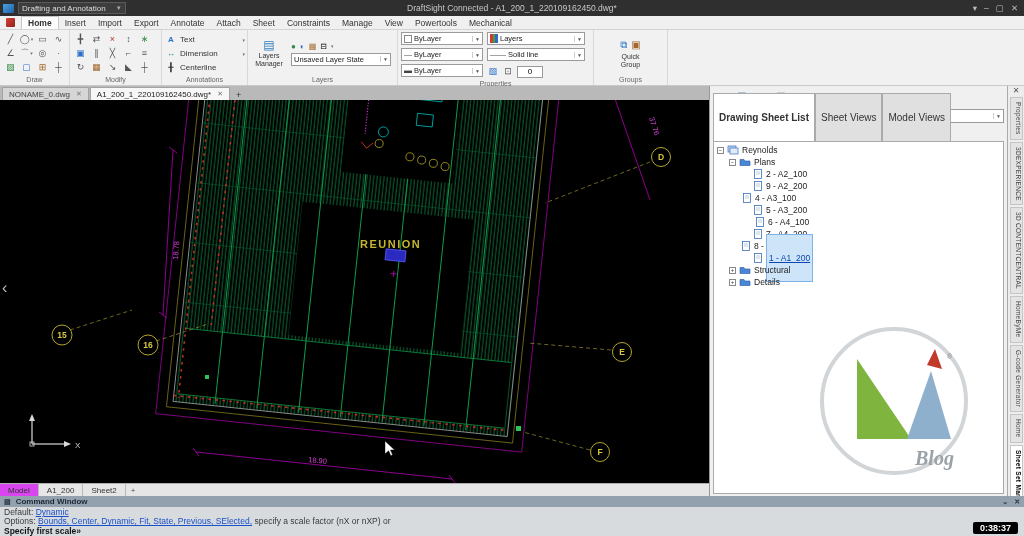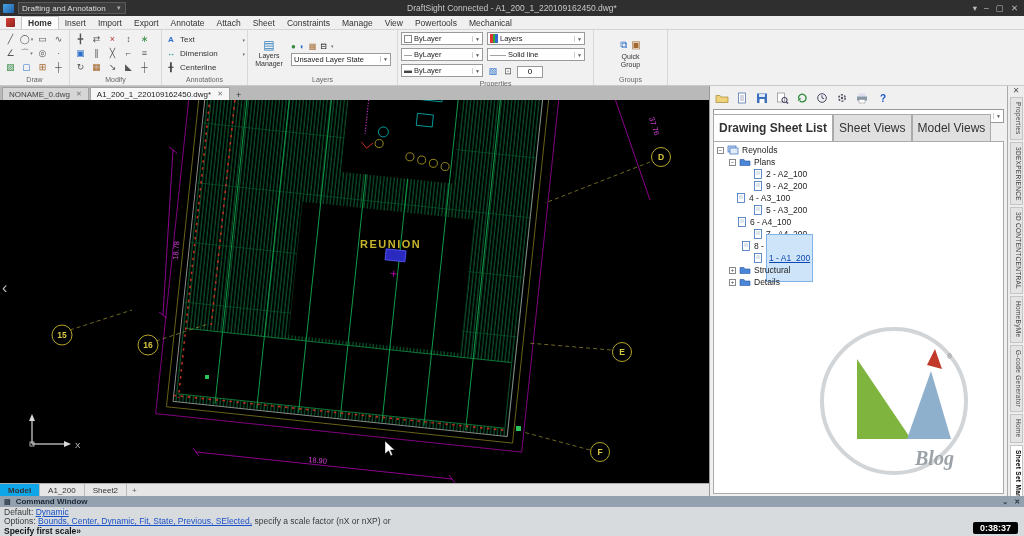--- a/index.html
+++ b/index.html
@@ -55,31 +55,31 @@
   .left-col{width:709px;display:flex;flex-direction:column}
   .doctabs{height:14px;background:#b9b9b9;display:flex;align-items:flex-end;padding-left:2px;gap:1px;flex:0 0 auto}
   .dtab{height:13px;display:flex;align-items:center;font-size:8px;padding:0 6px;background:#d6d6d6;color:#444;border:1px solid #a3a3a3;border-bottom:none;white-space:nowrap}
   .dtab.active{background:#f7f7f7;color:#222}
   .dtab .x{margin-left:6px;font-size:7px;color:#777}
   .dplus{font-size:9px;padding:0 5px;color:#333}
   .canvas{position:relative;height:383px;background:#000;overflow:hidden;flex:0 0 auto}
   .canvas svg{display:block}
   .sheettabs{height:13px;background:#e6e6e6;border-top:1px solid #adadad;display:flex;align-items:stretch;font-size:8px;flex:0 0 auto}
   .stab{padding:0 8px;display:flex;align-items:center;color:#333;border-right:1px solid #bbb}
-  .stab.active{background:#0ea5e9;font-weight:bold}
+  .stab.active{background:#d946ef;font-weight:normal}
   .stab-plus{padding:0 5px;display:flex;align-items:center;color:#555}
 
   
   .right-panel{width:298px;background:#f0f0f0;border-left:1px solid #999;display:flex;flex-direction:column;padding:3px 3px 2px}
   .ptoolbar{height:20px;display:flex;align-items:center;gap:4px;padding:0 1px 2px}
   .pt-icon{width:16px;height:14px;display:flex;align-items:center;justify-content:center;border:1px solid transparent}
   .pt-help{color:#1a56c4;font-weight:bold;font-size:10px;margin-left:6px}
   .pcombo{height:14px;margin-bottom:3px}
   .ptabs{display:flex;align-items:flex-end;height:15px}
-  .ptab{font-size:12px;color:#333;padding:6px 5px;background:#e0e0e0;border:1px solid #aaa;border-bottom:none;white-space:nowrap}
+  .ptab{font-size:10px;color:#333;padding:18px 5px;background:#e0e0e0;border:1px solid #aaa;border-bottom:none;white-space:nowrap}
   .ptab.active{background:#fff;font-weight:bold}
   .tree{flex:1;background:#fff;border:1px solid #aaa;position:relative;overflow:hidden;padding-top:2px}
   .trow{height:12px;display:flex;align-items:center;font-size:8.5px;color:#222;gap:3px;white-space:nowrap}
   .trow.selected .tlabel{background:#cde4f9;color:#0b47b5;text-decoration:underline;border:1px solid #7fb2e8;padding:18px 2px}
   .expander{width:7px;height:7px;border:1px solid #888;font-size:6px;line-height:5px;text-align:center;color:#444;background:#fff;flex:0 0 auto}
   .exp-spacer{width:7px;flex:0 0 auto}
   .watermark{position:absolute;right:14px;bottom:8px;pointer-events:none}
 
   
   .right-strip{width:17px;background:#ededed;border-left:1px solid #aaa;display:flex;flex-direction:column;align-items:center;overflow:hidden}
@@ -526,39 +526,39 @@
         </div>
         <div class="trow" style="padding-left:29px">
           <span class="exp-spacer"></span>
           <svg width="10" height="10">
               <rect x="1.5" y="0.5" width="7" height="9" fill="#fff" stroke="#3a6fbd" stroke-width="0.8"></rect>
               <line x1="3" y1="3" x2="7" y2="3" stroke="#9ab" stroke-width="0.6"></line>
               <line x1="3" y1="5" x2="7" y2="5" stroke="#9ab" stroke-width="0.6"></line>
             </svg>
           <span class="tlabel">9 - A2_200</span>
         </div>
-        <div class="trow" style="padding-left:12px">
+        <div class="trow" style="padding-left:18px">
           <span class="exp-spacer"></span>
           <svg width="10" height="10">
               <rect x="1.5" y="0.5" width="7" height="9" fill="#fff" stroke="#3a6fbd" stroke-width="0.8"></rect>
               <line x1="3" y1="3" x2="7" y2="3" stroke="#9ab" stroke-width="0.6"></line>
               <line x1="3" y1="5" x2="7" y2="5" stroke="#9ab" stroke-width="0.6"></line>
             </svg>
           <span class="tlabel">4 - A3_100</span>
         </div>
         <div class="trow" style="padding-left:29px">
           <span class="exp-spacer"></span>
           <svg width="10" height="10">
               <rect x="1.5" y="0.5" width="7" height="9" fill="#fff" stroke="#3a6fbd" stroke-width="0.8"></rect>
               <line x1="3" y1="3" x2="7" y2="3" stroke="#9ab" stroke-width="0.6"></line>
               <line x1="3" y1="5" x2="7" y2="5" stroke="#9ab" stroke-width="0.6"></line>
             </svg>
           <span class="tlabel">5 - A3_200</span>
         </div>
-        <div class="trow" style="padding-left:13px">
+        <div class="trow" style="padding-left:31px">
           <span class="exp-spacer"></span>
           <svg width="10" height="10">
               <rect x="1.5" y="0.5" width="7" height="9" fill="#fff" stroke="#3a6fbd" stroke-width="0.8"></rect>
               <line x1="3" y1="3" x2="7" y2="3" stroke="#9ab" stroke-width="0.6"></line>
               <line x1="3" y1="5" x2="7" y2="5" stroke="#9ab" stroke-width="0.6"></line>
             </svg>
           <span class="tlabel">6 - A4_100</span>
         </div>
         <div class="trow" style="padding-left:29px">
           <span class="exp-spacer"></span>

